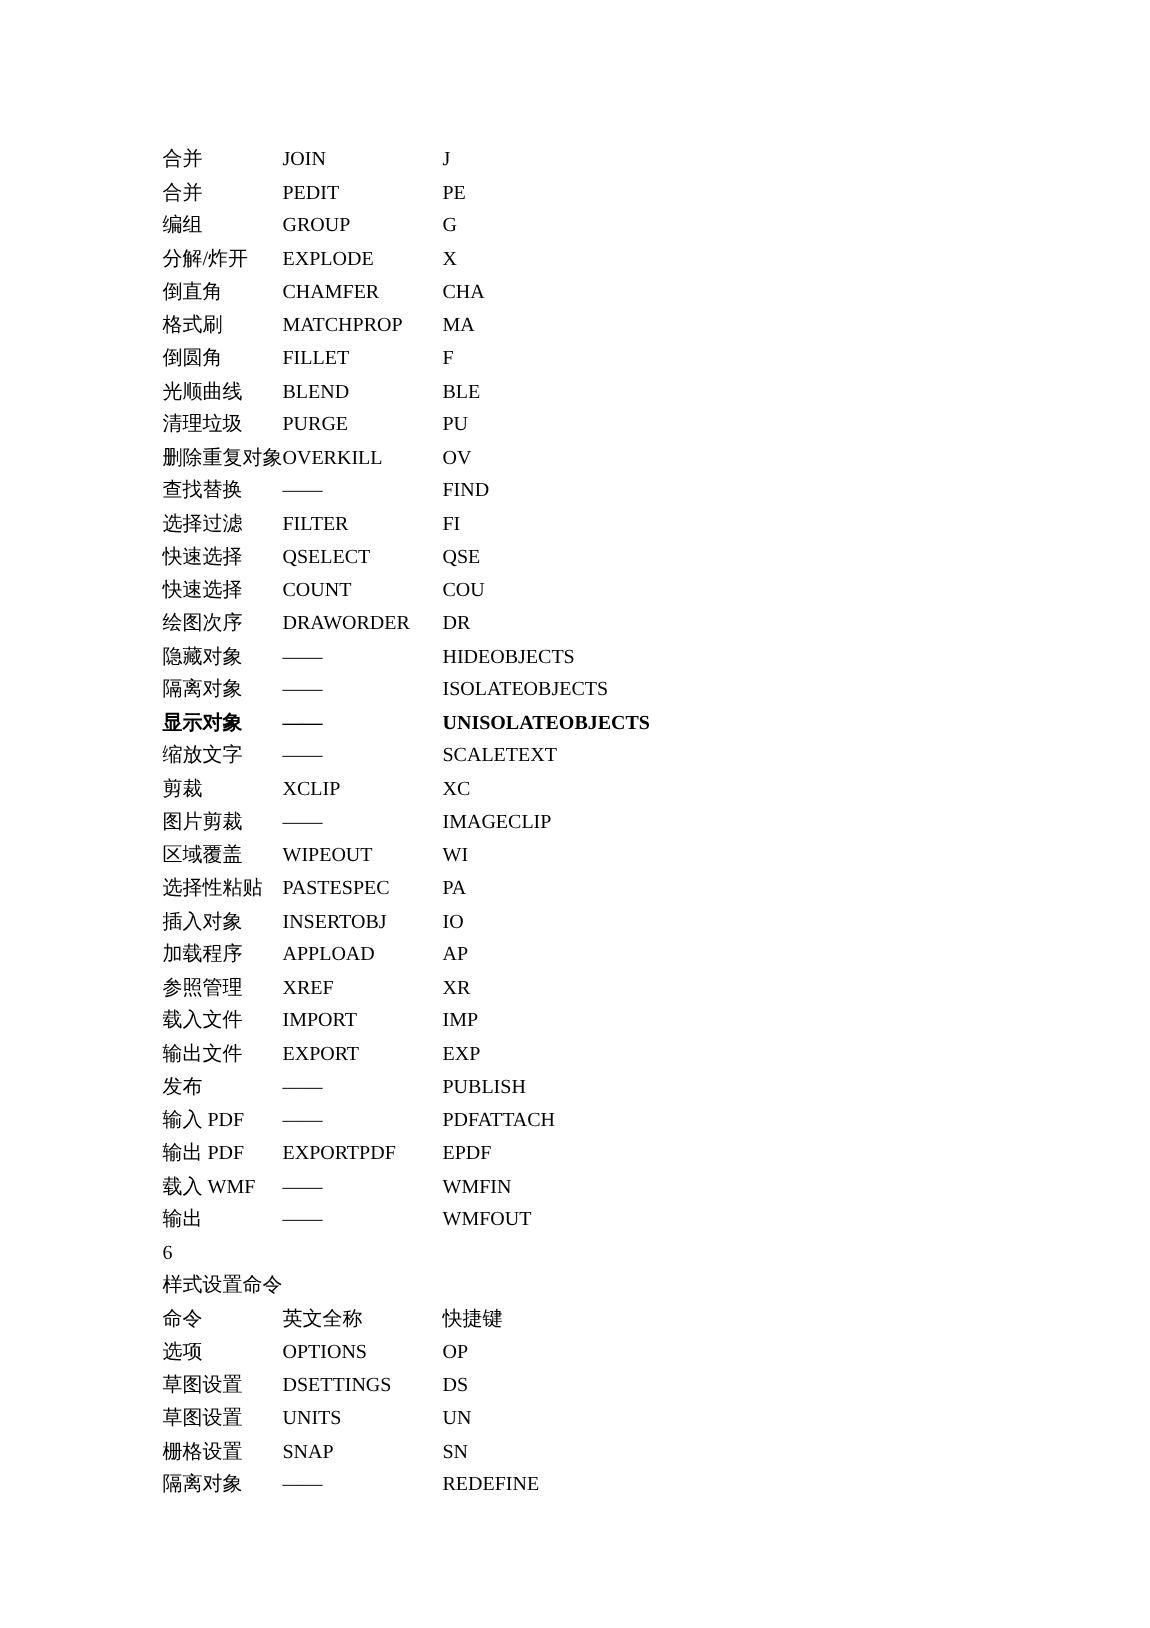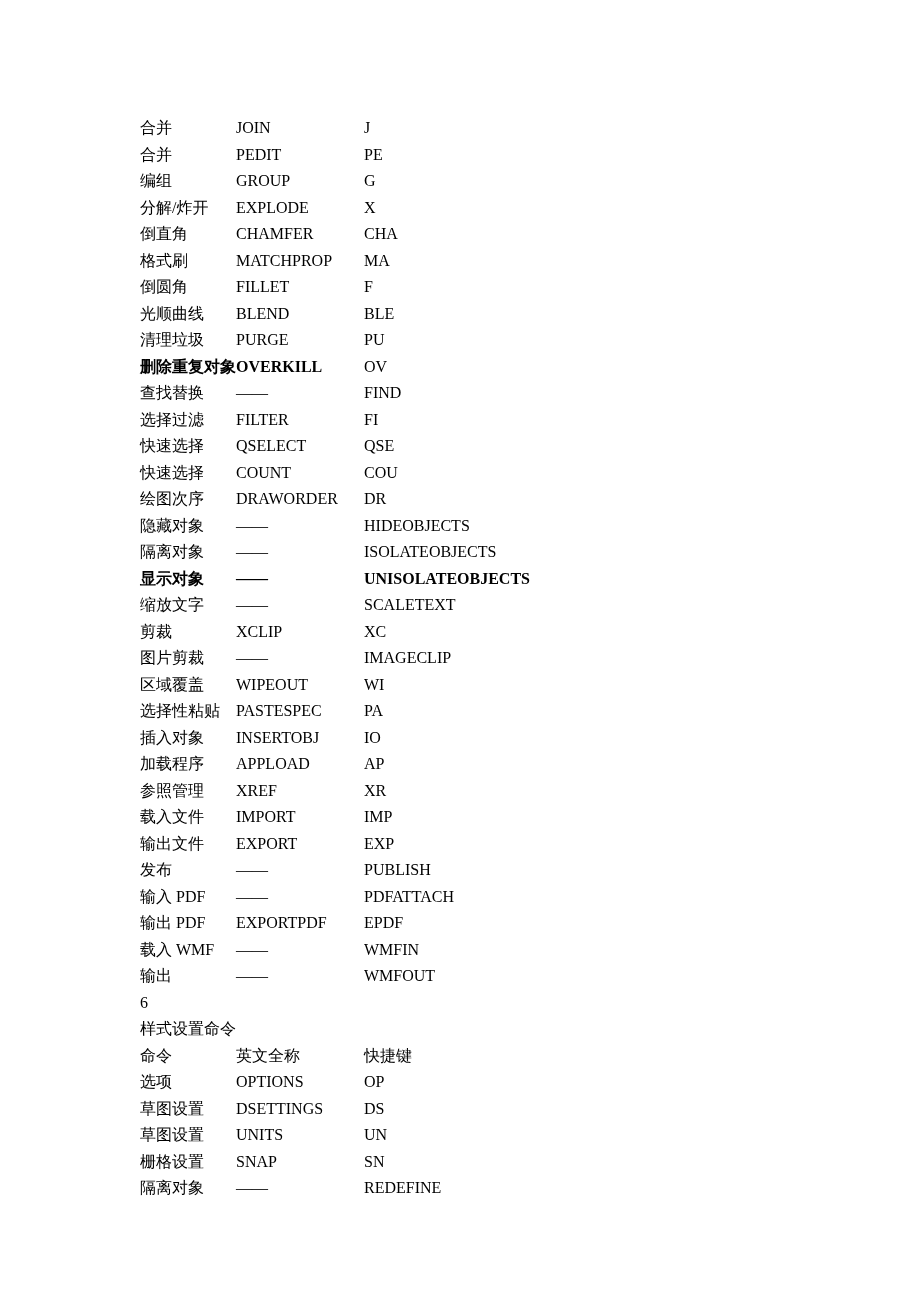--- a/index.html
+++ b/index.html
@@ -7,21 +7,21 @@
       background: #ffffff;
       font-family: "SimSun", "Times New Roman", serif;
       font-size: 16px;
       color: #000;
       width: 920px;
       height: 1302px;
       position: relative;
     }
     .content {
       position: absolute;
-      left: 140px;
+      left: 130px;
       top: 115px;
       width: 660px;
     }
     .row {
       display: flex;
       align-items: flex-start;
       line-height: 26.5px;
     }
     .col1 { width: 96px; flex-shrink: 0; }
     .col2 { width: 128px; flex-shrink: 0; }
@@ -77,21 +77,21 @@
         <div class="col1">光顺曲线</div>
         <div class="col2">BLEND</div>
         <div class="col3">BLE</div>
       </div>
       <div class="row">
         <div class="col1">清理垃圾</div>
         <div class="col2">PURGE</div>
         <div class="col3">PU</div>
       </div>
       <div class="row">
-        <div style="width: 224px; flex-shrink: 0; font-weight: bold;">删除重复对象OVERKILL</div>
+        <div style="width: 224px; flex-shrink: 0;">删除重复对象OVERKILL</div>
         <div class="col3">OV</div>
       </div>
       <div class="row">
         <div class="col1">查找替换</div>
         <div class="col2">——</div>
         <div class="col3">FIND</div>
       </div>
       <div class="row">
         <div class="col1">选择过滤</div>
         <div class="col2">FILTER</div>

